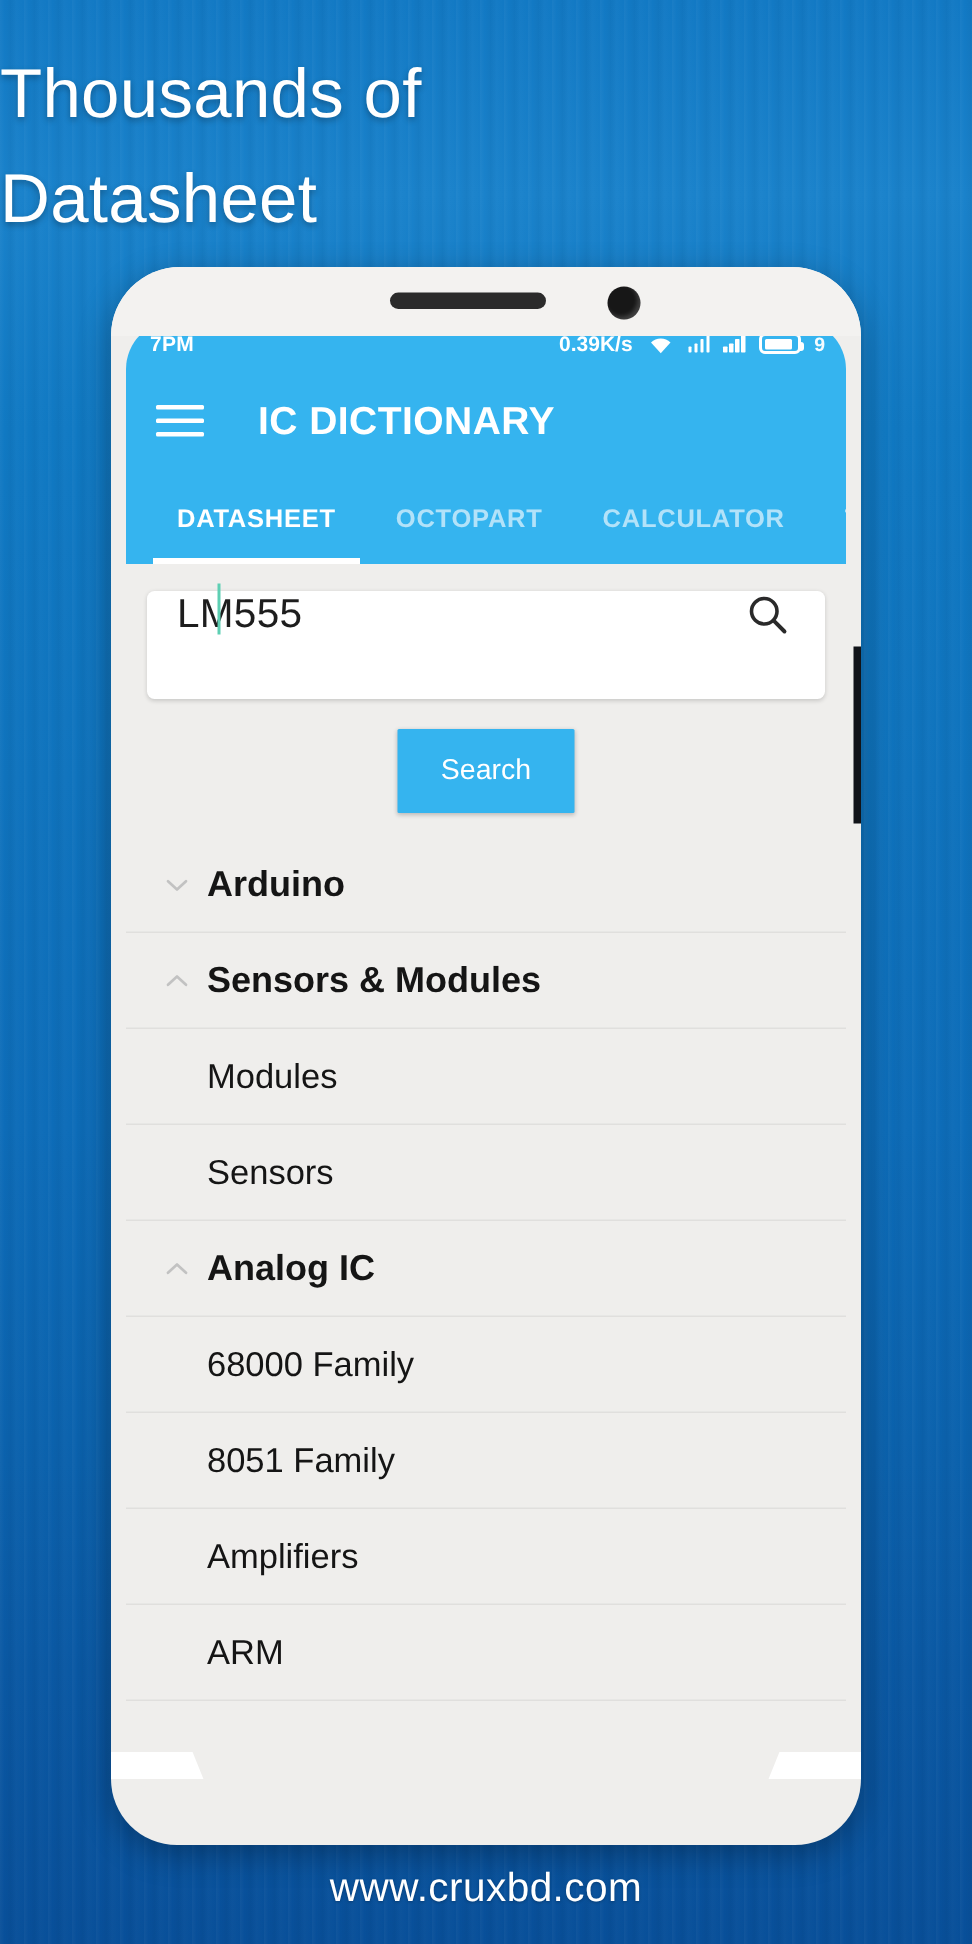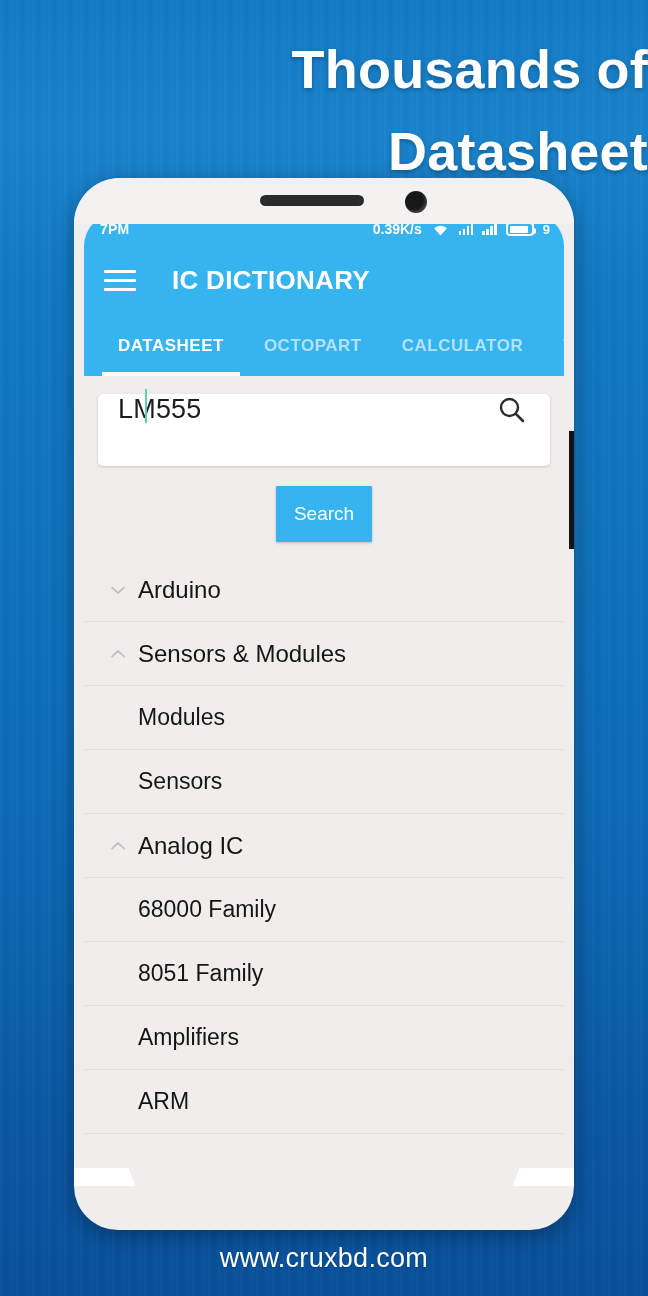--- a/index.html
+++ b/index.html
@@ -31,25 +31,25 @@
       rgba(255,255,255,0.0) 3px,
       rgba(0,0,0,0.035) 7px,
       rgba(255,255,255,0.02) 11px,
       rgba(255,255,255,0.0) 16px);
     opacity:.85;
   }
 
   
   .headline{
     position:absolute; top:28px; left:0; right:0;
-    text-align:right;
+    text-align:left;
     color:#ffffff;
-    font-size:54px;
+    font-size:46px;
     line-height:1.52;
-    font-weight:700;
+    font-weight:400;
     letter-spacing:.2px;
     text-shadow:0 2px 4px rgba(0,0,0,.28);
   }
 
   
   .footer-url{
     position:absolute; bottom:22px; left:0; right:0;
     text-align:center;
     color:#ffffff;
     font-size:27px;
@@ -186,39 +186,39 @@
   .caret{
     position:absolute; left:47px; top:-5px;
     width:2px; height:34px; background:#5ecfb3;
   }
   .search-icon{ margin-left:auto; }
 
   .search-btn-row{ display:flex; justify-content:center; padding:20px 0 16px 0; background:#efeeec; }
   .search-btn{
     background:#35b4ef; color:#ffffff;
     border:none; font-size:19px;
-    padding:17px 0; width:96px; 
+    padding:17px 0; width:118px; 
     cursor:pointer; border-radius:1px;
     box-shadow:0 1px 3px rgba(0,0,0,.22);
     font-family:"Liberation Sans", sans-serif;
   }
 
   
   .list{ background:#efeeec; }
   .row{
     height:64px; display:flex; align-items:center;
     border-bottom:1px solid #e0dfdd;
     padding:0 14px; cursor:pointer;
   }
   .row .chev{
     width:40px; display:flex; align-items:center; justify-content:center;
     color:#c2c2c2; flex:none;
   }
   .row .label{ font-size:23px; color:#151515; }
-  .row.group .label{ font-weight:normal; font-size:24px; }
+  .row.group .label{ font-weight:bold; font-size:24px; }
   .row.child{ padding-left:14px; }
   .row.child .indent{ width:40px; flex:none; }
   .row.child .label{ font-weight:400; }
 </style>
 </head>
 <body>
 
 <div class="bg">
   <div class="bg-texture"></div>
 </div>

